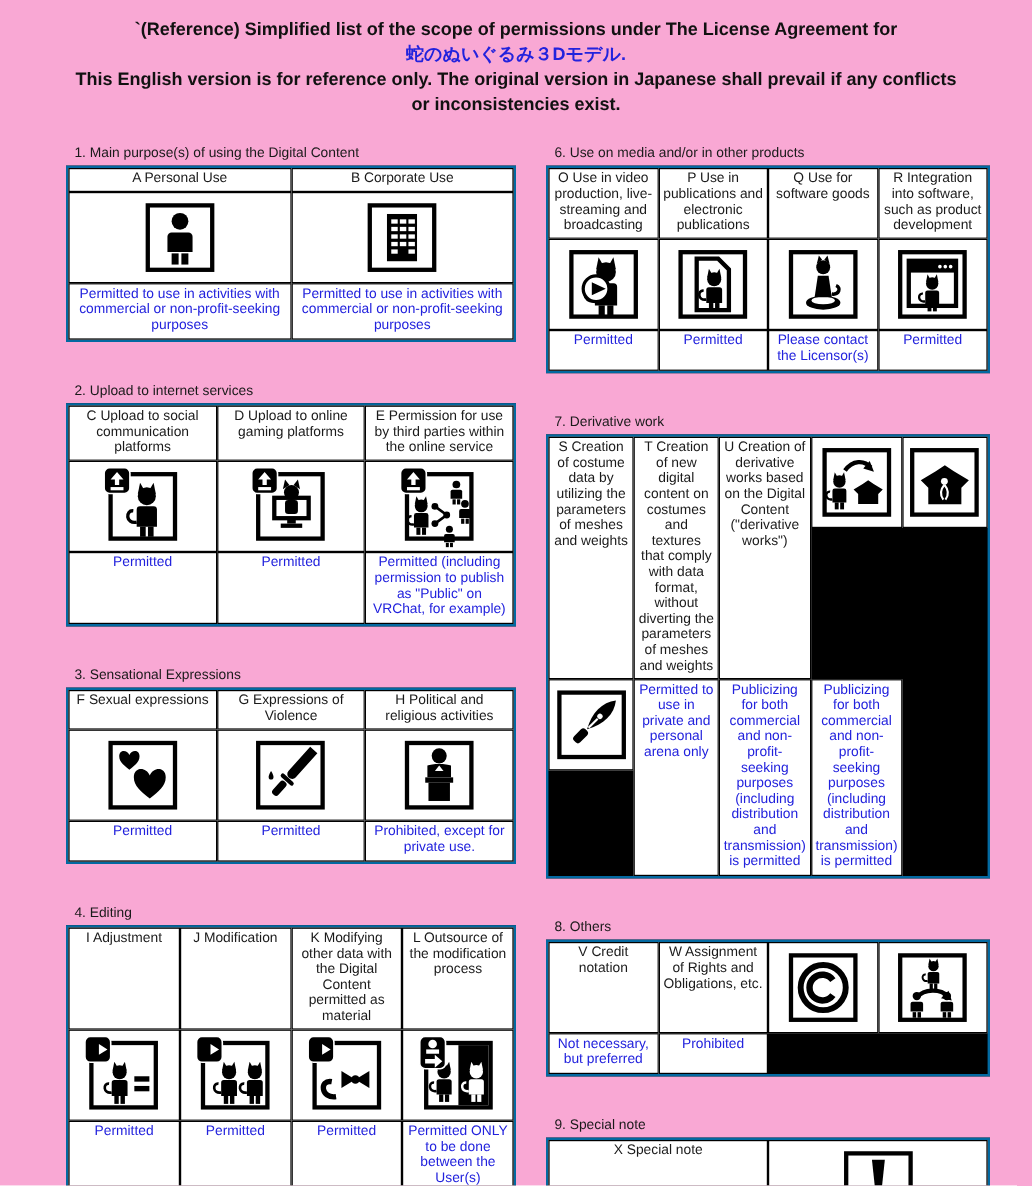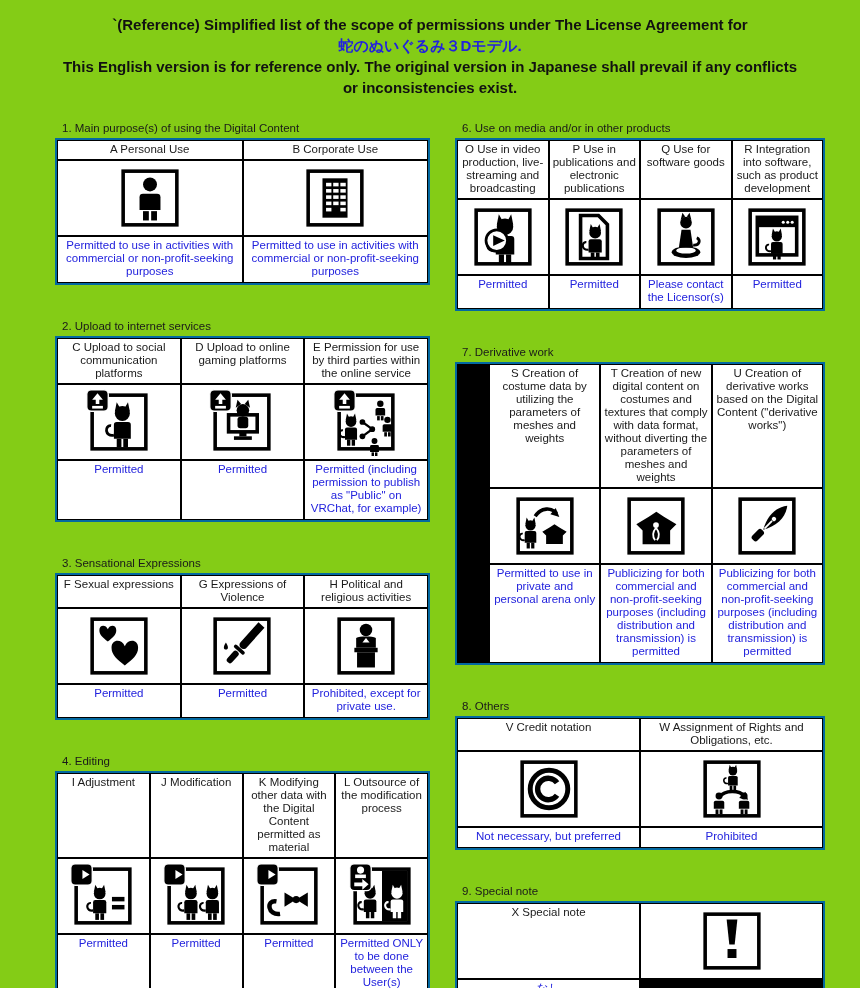--- a/index.html
+++ b/index.html
@@ -1,18 +1,18 @@
 <!DOCTYPE html>
 <html style="--accent: #2222dd;"><head>
 <meta charset="utf-8">
 <style>
   :root{ --accent:#2222dd; --ink:#111; }
   html,body{margin:0;padding:0;background:#fff;}
   body{width:860px;height:988px;font-family:"Liberation Sans",sans-serif;color:var(--ink);}
-  .page{position:relative;width:860px;height:988px;overflow:hidden;background:#84cc16;}
+  .page{position:relative;width:860px;height:988px;overflow:hidden;background:#f9a8d4;}
   .doc-title{padding-top:14px;text-align:center;font-weight:bold;font-size:15px;line-height:21px;}
   .doc-title .jp{color:var(--accent);}
   .doc-title .disclaimer{max-width:750px;margin:0 auto;}
   .columns{display:flex;margin-top:24px;padding-left:55px;align-items:flex-start;}
   .col-left{width:375px;margin-right:25px;flex:none;}
   .col-right{width:370px;flex:none;}
   .perm-section{margin-bottom:35px;}
   .section-heading{font-size:11.5px;line-height:13px;padding-left:7px;margin-bottom:3px;color:#1a1a1a;}
   .perm-table{display:grid;border:2px solid #0369a1;background:#000;grid-gap:0;}
   .cell{background:#fff;border:1px solid #000;display:flex;justify-content:center;text-align:center;}
@@ -392,21 +392,21 @@
               </svg>
             </div>
             <div class="cell caption">Permitted</div>
             <div class="cell caption">Permitted</div>
             <div class="cell caption">Please contact the Licensor(s)</div>
             <div class="cell caption">Permitted</div>
           </div>
         </section>
         <section class="perm-section">
           <div class="section-heading">7. Derivative work</div>
-          <div class="perm-table" style="grid-template-columns: repeat(3, 1fr); padding-left: 32px;">
+          <div class="perm-table" style="grid-template-columns: repeat(5, 1fr);">
             <div class="cell header">S Creation of costume data by utilizing the parameters of meshes and weights</div>
             <div class="cell header">T Creation of new digital content on costumes and textures that comply with data format, without diverting the parameters of meshes and weights</div>
             <div class="cell header">U Creation of derivative works based on the Digital Content ("derivative works")</div>
             <div class="cell iconcell">
               <svg class="icon" width="68" height="68" viewBox="0 0 76 76">
                 <rect x="8" y="8" width="60" height="60" fill="#fff" stroke="#000" stroke-width="4"></rect>
                 <g transform="translate(11,30) scale(0.72)" fill="#000">
                   <polygon points="7,8 9,-2 13,5"></polygon>
                   <polygon points="23,8 21,-2 17,5"></polygon>
                   <circle cx="15" cy="10" r="8"></circle>
@@ -443,21 +443,21 @@
                 </g>
               </svg>
             </div>
             <div class="cell caption">Permitted to use in private and personal arena only</div>
             <div class="cell caption">Publicizing for both commercial and non-profit-seeking purposes (including distribution and transmission) is permitted</div>
             <div class="cell caption">Publicizing for both commercial and non-profit-seeking purposes (including distribution and transmission) is permitted</div>
           </div>
         </section>
         <section class="perm-section">
           <div class="section-heading">8. Others</div>
-          <div class="perm-table" style="grid-template-columns: repeat(2, 1fr);">
+          <div class="perm-table" style="grid-template-columns: repeat(4, 1fr);">
             <div class="cell header">V Credit notation</div>
             <div class="cell header">W Assignment of Rights and Obligations, etc.</div>
             <div class="cell iconcell">
               <svg class="icon" width="68" height="68" viewBox="0 0 76 76">
                 <rect x="8" y="8" width="60" height="60" fill="#fff" stroke="#000" stroke-width="4"></rect>
                 <circle cx="38" cy="38" r="21" fill="none" stroke="#000" stroke-width="5.5"></circle>
                 <path d="M47,31 a12,12 0 1 0 0,14" fill="none" stroke="#000" stroke-width="6"></path>
               </svg>
             </div>
             <div class="cell iconcell">

